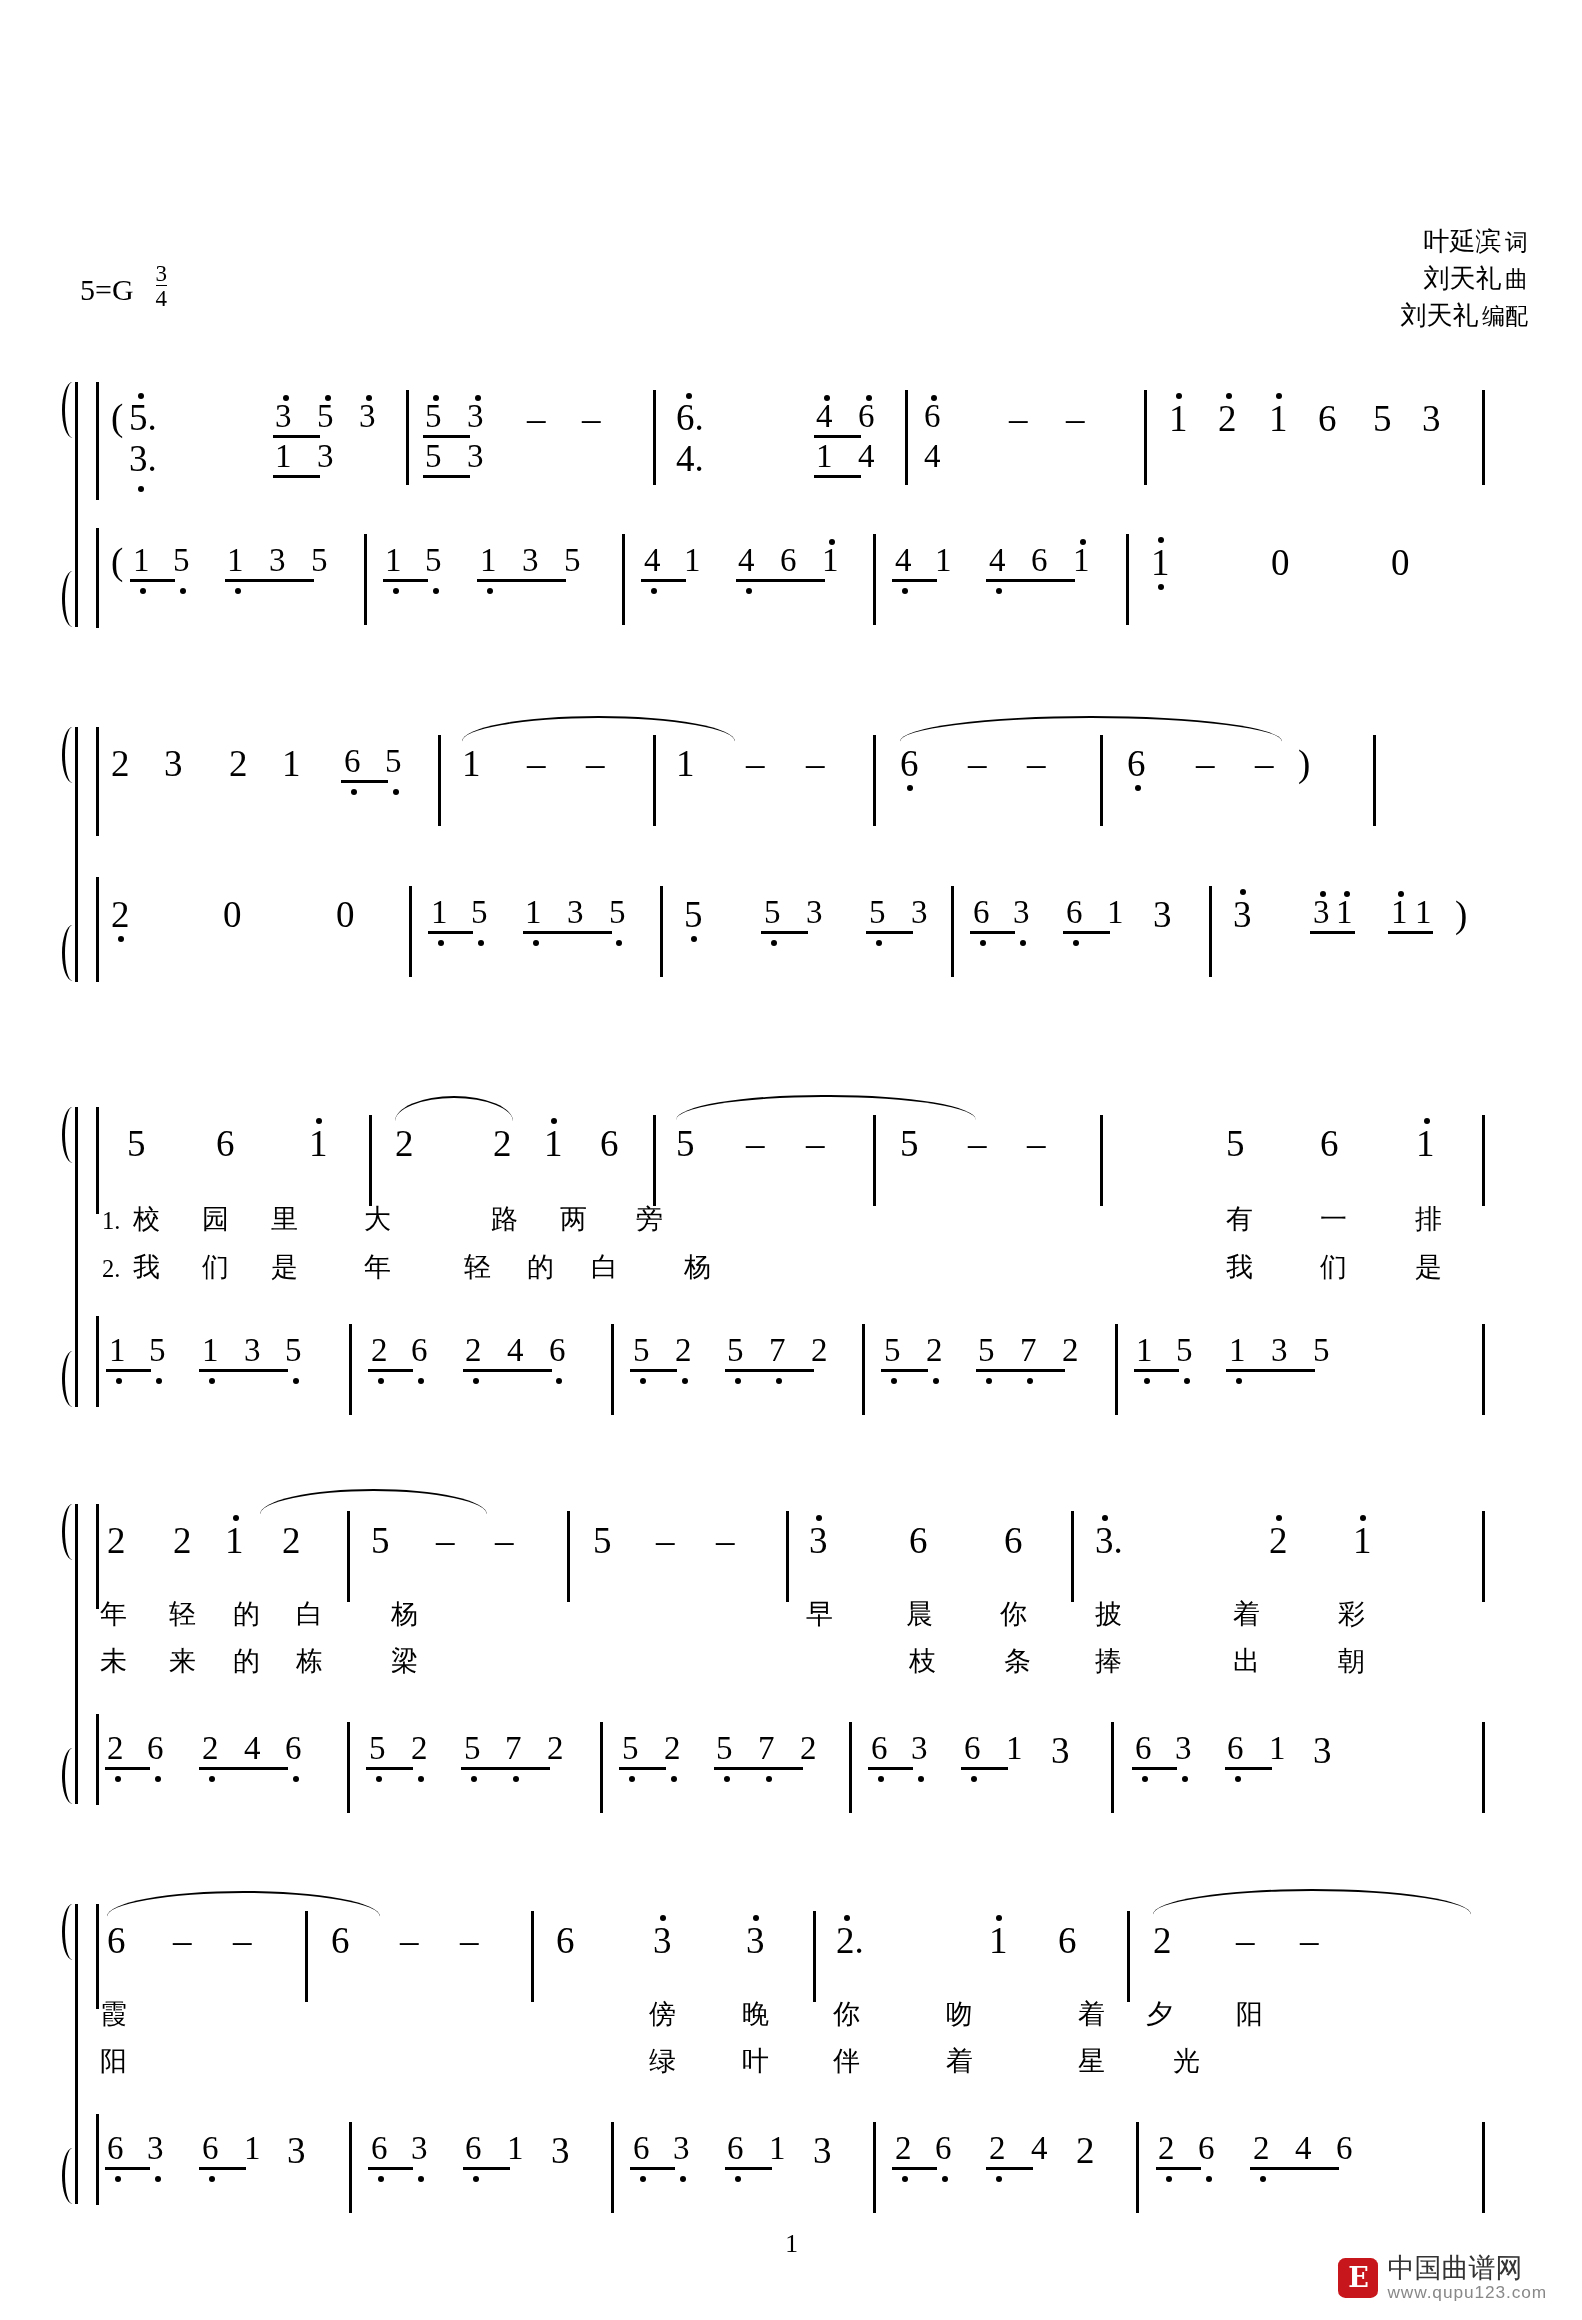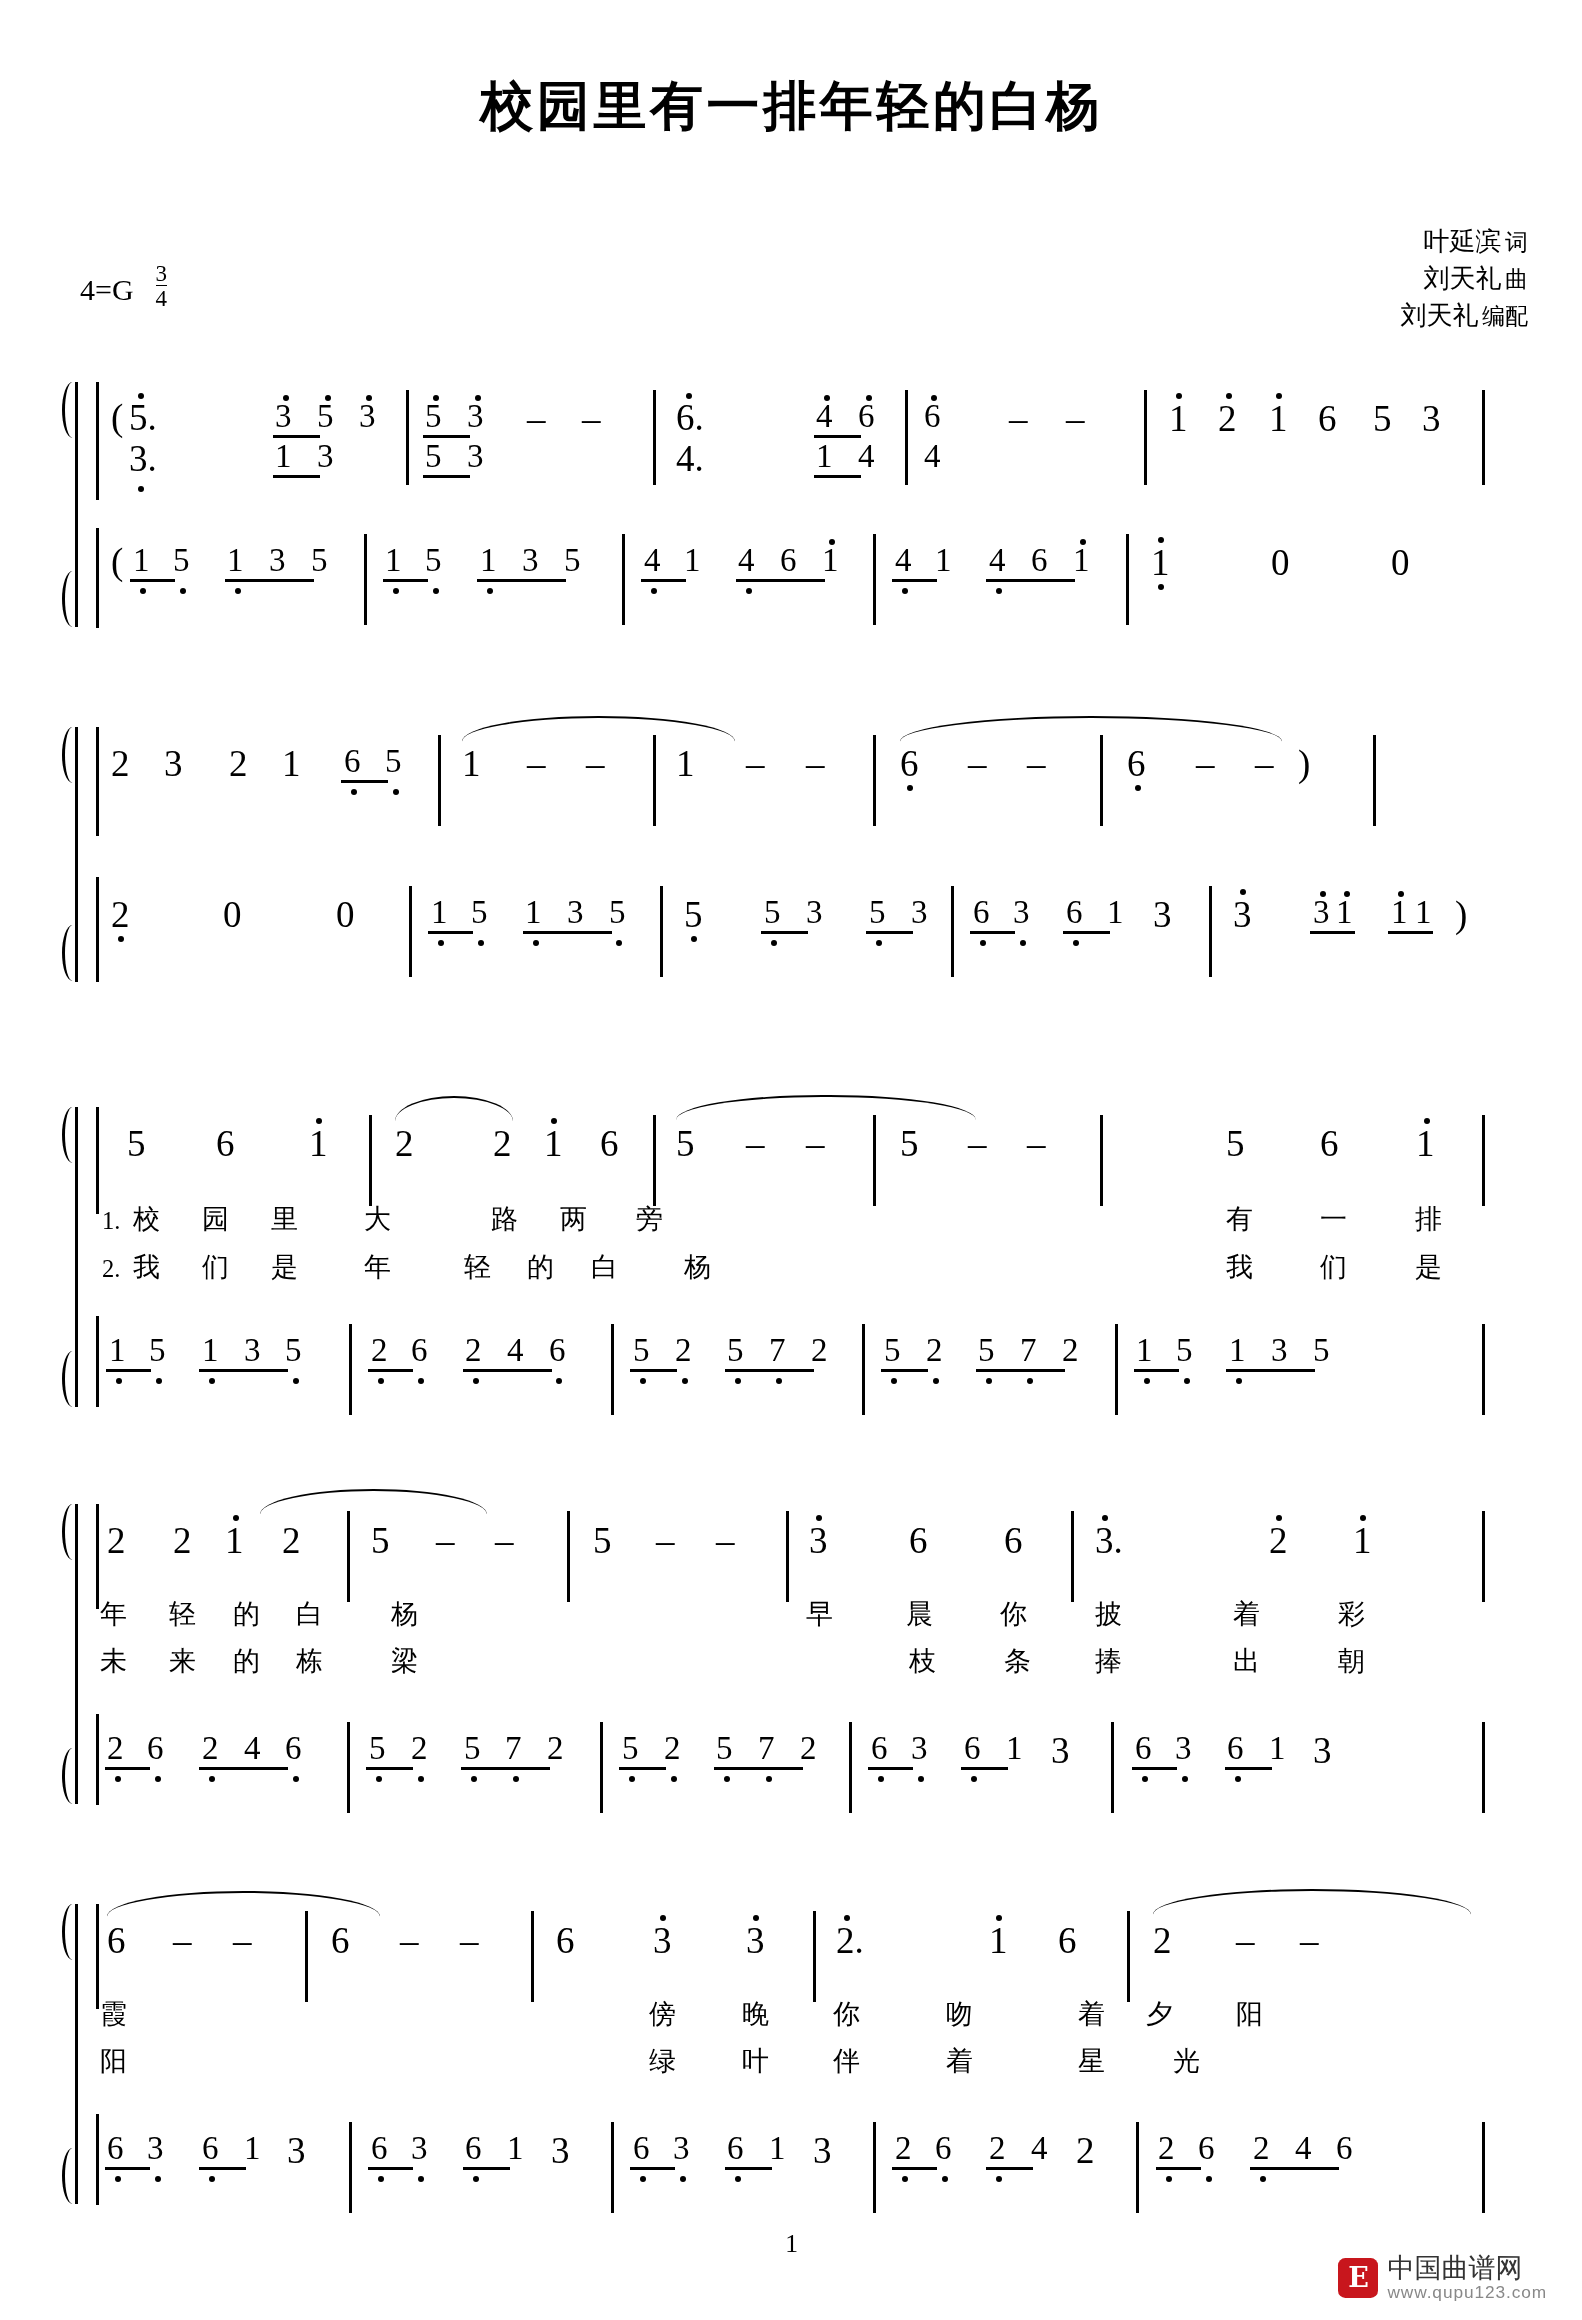--- a/index.html
+++ b/index.html
@@ -175,24 +175,23 @@
   }
   .wm-text { line-height: 1.1; }
   .wm-cn { font-size: 27px; color: #333; font-family: "DejaVu Serif", serif; }
   .wm-en { font-size: 17.3px; color: #888; font-family: "Liberation Sans", sans-serif; letter-spacing: 0.9px; }
 </style>
 </head>
 <body>
 
 <div class="sheet">
 
-  <div class="title">校园里有一排年轻的白杨</div>
 
   <div class="keysig">
-    <span>4=G</span>
+    <span>5=G</span>
     <span class="meter">
       <span class="num">3</span>
       <span class="den">4</span>
     </span>
   </div>
 
   <div class="credits">
     <div>
       <span>叶延滨</span><span class="role">词</span>
     </div>

